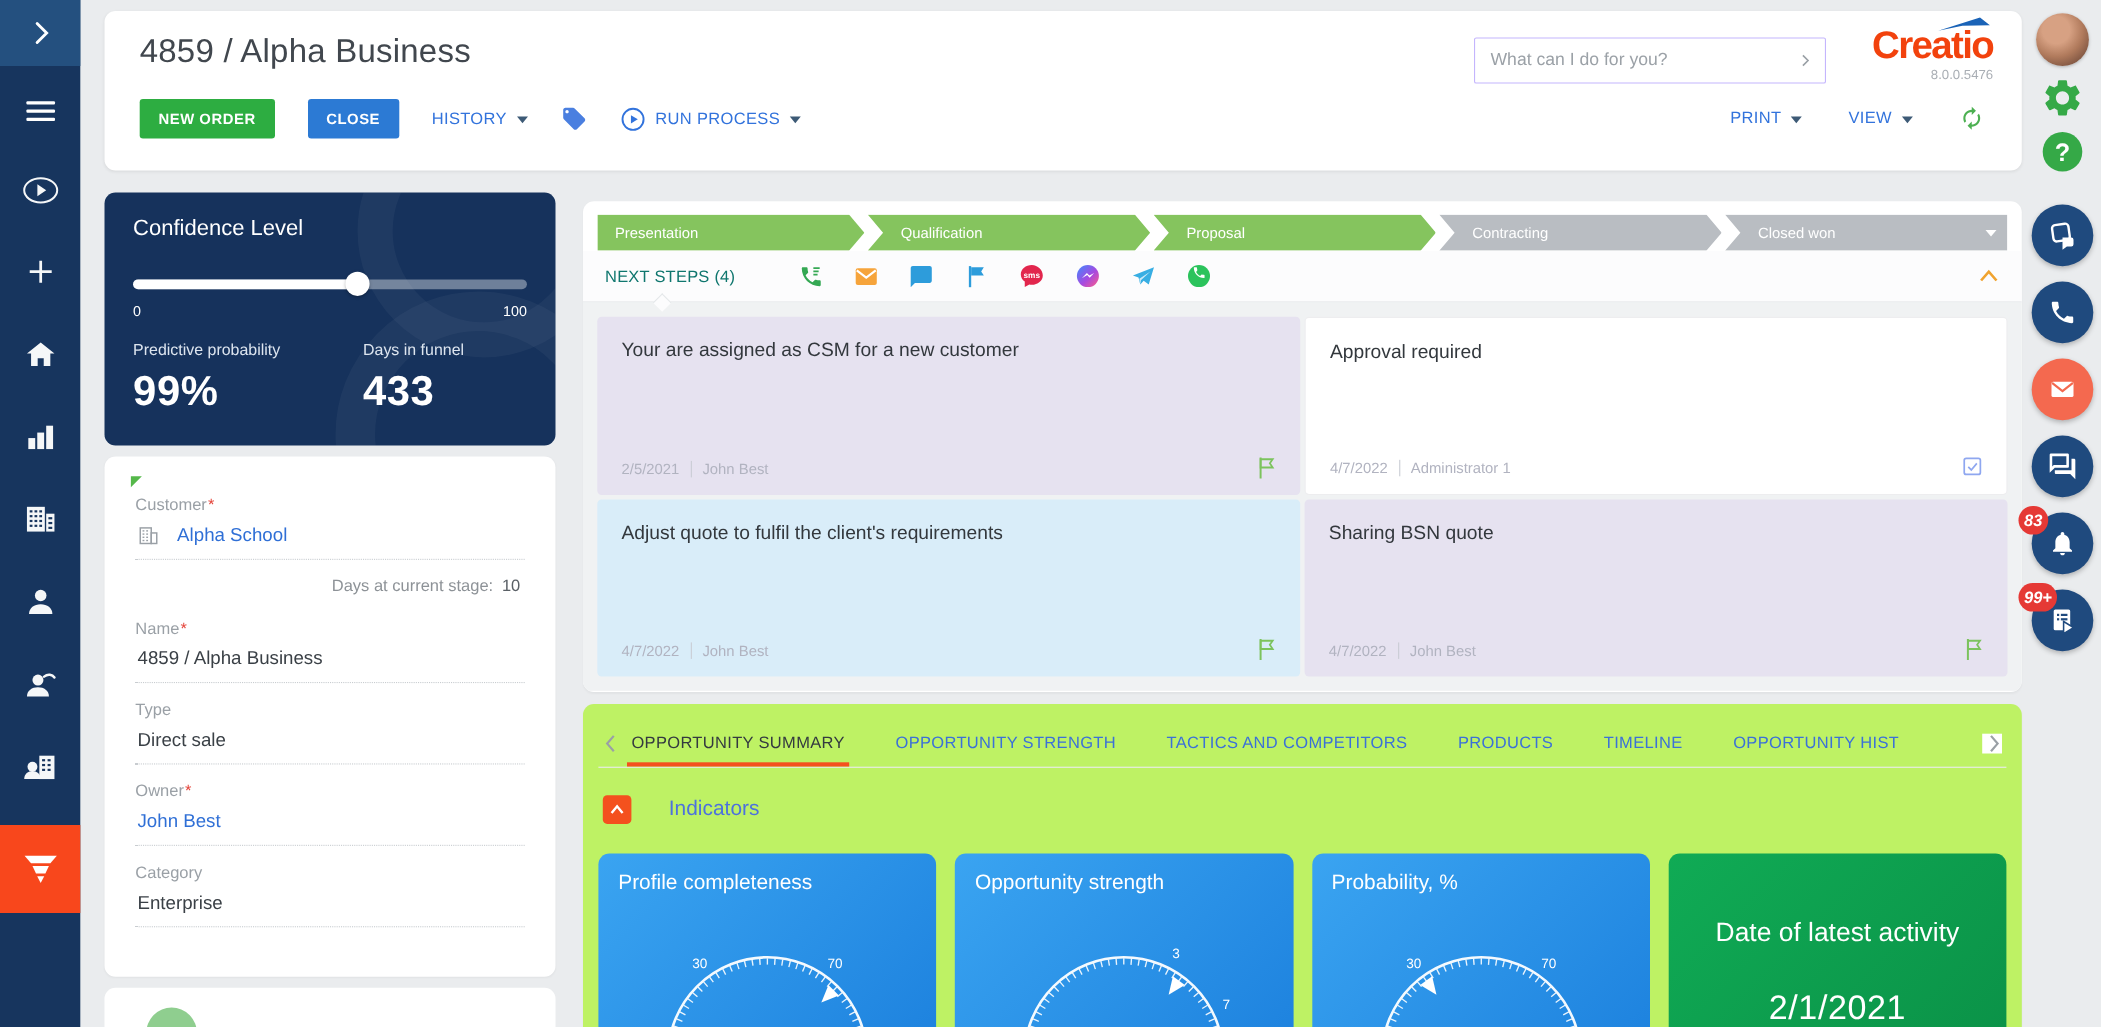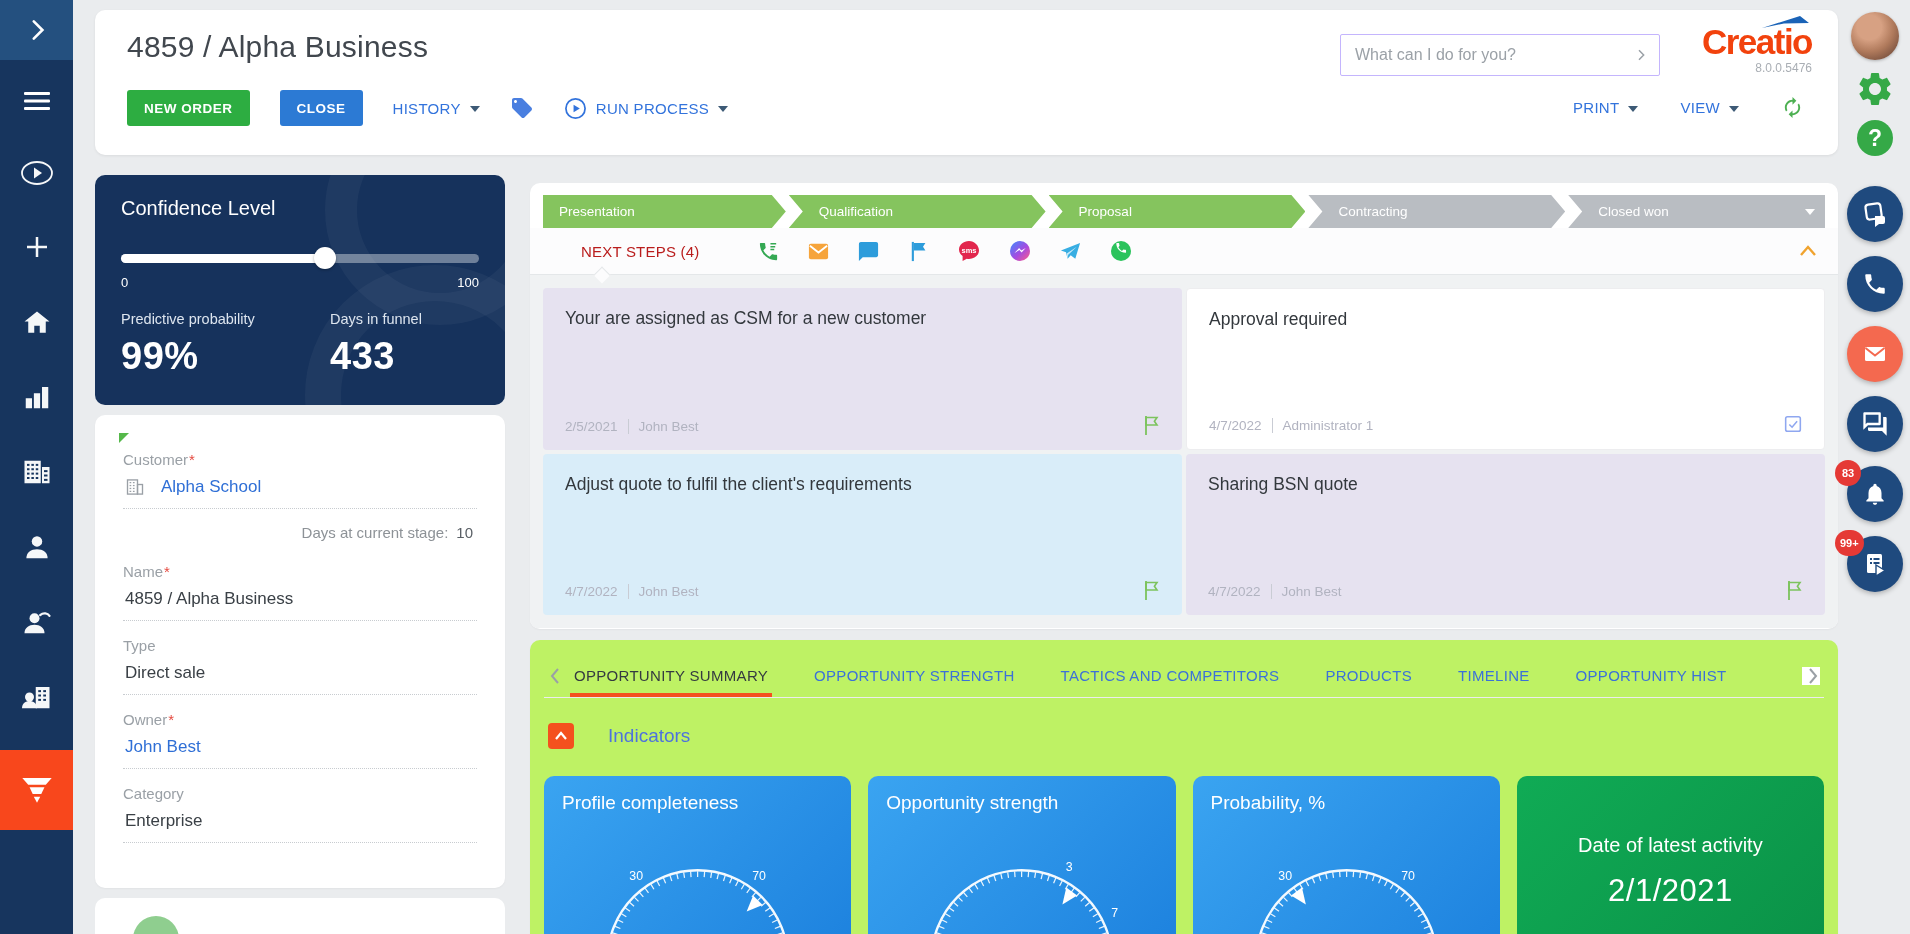--- a/index.html
+++ b/index.html
@@ -37,21 +37,21 @@
   .hdr-right { position:absolute; right:34px; top:86px; display:flex; align-items:center; gap:42px; }
 
   
   .right-rail { position:absolute; left:1846px; top:12px; width:58px; display:flex; flex-direction:column; align-items:center; z-index:6; }
   .avatar { width:48px; height:48px; border-radius:50%; background:radial-gradient(circle at 38% 32%, #d7a183 0 28%, #b07a5c 55%, #57382d 100%); box-shadow:0 1px 3px rgba(0,0,0,.25); cursor:pointer; }
   .mini-ic { margin-top:9px; cursor:pointer; }
   .float-btn { position:relative; width:56px; height:56px; border-radius:50%; background:#1f4a7e; display:flex; align-items:center; justify-content:center; box-shadow:0 2px 5px rgba(0,0,0,.25); cursor:pointer; }
   .float-btn.first { margin-top:28px; }
   .float-btn + .float-btn { margin-top:14px; }
   .float-btn.orange { background:#f4694f; }
-  .badge { position:absolute; left:-12px; top:-6px; min-width:26px; height:26px; padding:0 5px; border-radius:13px; background:#e53935; color:#fff; font-size:11px; font-weight:bold; display:flex; align-items:center; justify-content:center; }
+  .badge { position:absolute; left:-12px; top:-6px; min-width:26px; height:26px; padding:0 5px; border-radius:13px; background:#e53935; color:#fff; font-size:15px; font-weight:bold; display:flex; align-items:center; justify-content:center;font-style:italic; }
 
   
   .conf-card { position:absolute; left:95px; top:175px; width:410px; height:230px; border-radius:10px; background:#16325c; color:#fff; overflow:hidden; z-index:1; }
   .conf-deco1 { position:absolute; right:-50px; top:-80px; width:230px; height:230px; border:32px solid rgba(255,255,255,.04); border-radius:50%; }
   .conf-deco2 { position:absolute; right:-60px; bottom:-120px; width:260px; height:260px; border:36px solid rgba(255,255,255,.04); border-radius:50%; }
   .conf-title { position:absolute; left:26px; top:22px; font-size:20px; }
   .slider { position:absolute; left:26px; top:72px; width:358px; height:22px; cursor:pointer; }
   .slider-track { position:absolute; left:0; right:0; top:7px; height:9px; border-radius:5px; background:rgba(255,255,255,.38); }
   .slider-fill { position:absolute; left:0; top:7px; height:9px; border-radius:5px; background:#fff; }
   .slider-thumb { position:absolute; top:0; width:22px; height:22px; margin-left:-11px; border-radius:50%; background:#fff; box-shadow:0 1px 3px rgba(0,0,0,.3); }
@@ -78,21 +78,21 @@
   
   .panel-top { position:absolute; left:530px; top:183px; width:1308px; height:446px; background:#fff; border-radius:10px; box-shadow:0 1px 2px rgba(0,0,0,.04); overflow:hidden; }
   .stages { margin:12px 13px 0; display:flex; gap:3px; height:33px; }
   .stage { flex:1; position:relative; height:33px; line-height:33px; color:#fff; font-size:13.5px; padding-left:30px; clip-path:polygon(0 0, calc(100% - 14px) 0, 100% 50%, calc(100% - 14px) 100%, 0 100%, 14px 50%); cursor:pointer; }
   .stage:first-child { clip-path:polygon(0 0, calc(100% - 14px) 0, 100% 50%, calc(100% - 14px) 100%, 0 100%); padding-left:16px; }
   .stage:last-child { clip-path:polygon(0 0, 100% 0, 100% 100%, 0 100%, 14px 50%); }
   .stage.done, .stage.current { background:#85c45e; }
   .stage.todo { background:#b9bdc2; }
   .stage-caret { position:absolute; right:10px; top:14px; width:0; height:0; border-left:5px solid transparent; border-right:5px solid transparent; border-top:6px solid #fff; }
   .next-steps { position:relative; display:flex; align-items:center; height:47px; padding:0 20px; background:#fcfcfd; border-bottom:1px solid #e4e7e9; }
-  .ns-label { font-size:15px; color:#b91c1c; letter-spacing:.2px; position:relative;margin-left:31px; }
+  .ns-label { font-size:15px; color:#0f766e; letter-spacing:.2px; position:relative; }
   .ns-notch { position:absolute; left:66px; bottom:-7px; width:12px; height:12px; background:#fcfcfd; border-left:1px solid #e4e7e9; border-top:1px solid #e4e7e9; transform:rotate(45deg); z-index:1; }
   .ns-channels { display:flex; align-items:center; gap:27px; margin-left:58px; }
   .ns-channels span { cursor:pointer; }
   .ns-collapse { margin-left:auto; cursor:pointer; }
   .cards-area { background:#f0f2f3; height:353px; padding:13px; display:grid; grid-template-columns:1fr 1fr; grid-template-rows:1fr 1fr; gap:4px; }
   .task-card { position:relative; border-radius:4px; padding:20px 22px; }
   .task-card.lavender { background:#e6e2f0; }
   .task-card.white { background:#ffffff; border:1px solid #ededef; }
   .task-card.blue { background:#d9edf9; }
   .task-title { font-size:17.5px; color:#33383d; }
@@ -112,22 +112,22 @@
   .indicators-row { display:flex; align-items:center; gap:34px; margin:24px 0 0 4px; height:28px; }
   .ind-toggle { width:26px; height:26px; border-radius:4px; background:#f4511e; display:flex; align-items:center; justify-content:center; cursor:pointer; }
   .ind-label { color:#4d72dd; font-size:19px; cursor:pointer; }
   .gauges { margin-top:26px; display:grid; grid-template-columns:repeat(4,1fr); gap:17px; height:230px; }
   .gauge-card { border-radius:10px; color:#fff; padding:16px 18px; overflow:hidden; position:relative; }
   .gauge-card.blue { background:linear-gradient(135deg,#3aa4f1 0%,#1a7edc 100%); }
   .gauge-card.green { background:linear-gradient(135deg,#10ab55 0%,#0a8f46 100%); }
   .gauge-title { font-size:19px; }
   .gauge-svg { width:100%; height:152px; margin-top:4px; }
   .gauge-svg text { fill:#fff; font-size:13px; font-family:"Liberation Sans",sans-serif; }
-  .date-title { text-align:center; margin-top:42px; font-size:20px; }
-  .date-value { text-align:center; margin-top:16px; font-size:31px; letter-spacing:.5px; }
+  .date-title { text-align:center; margin-top:42px; font-size:24px; }
+  .date-value { text-align:center; margin-top:36px; font-size:31px; letter-spacing:.5px; }
 </style>
 </head>
 <body>
 
 <div class="left-rail">
   <div class="rail-top">
     <span>
       <svg width="26" height="26" viewBox="0 0 24 24">
           <polyline points="9,4 17,12 9,20" fill="none" stroke="#fff" stroke-width="2.4" stroke-linecap="round"></polyline>
         </svg>

